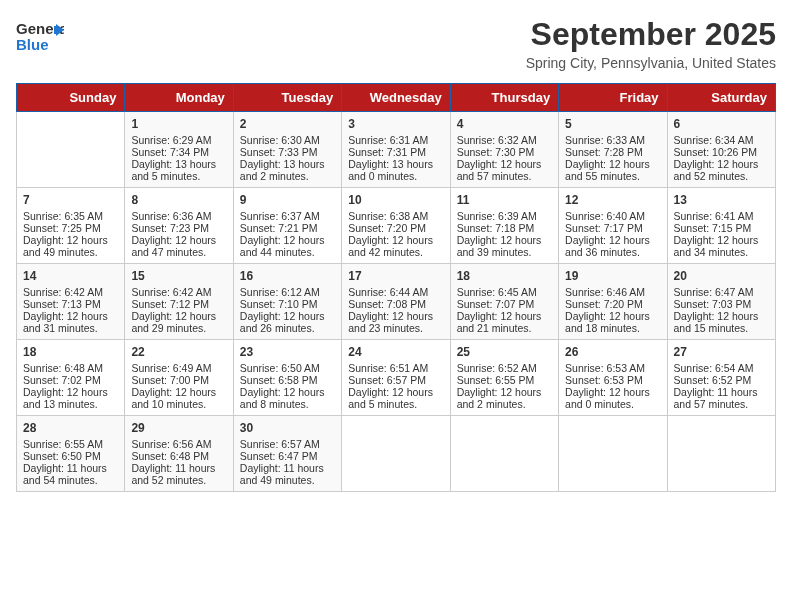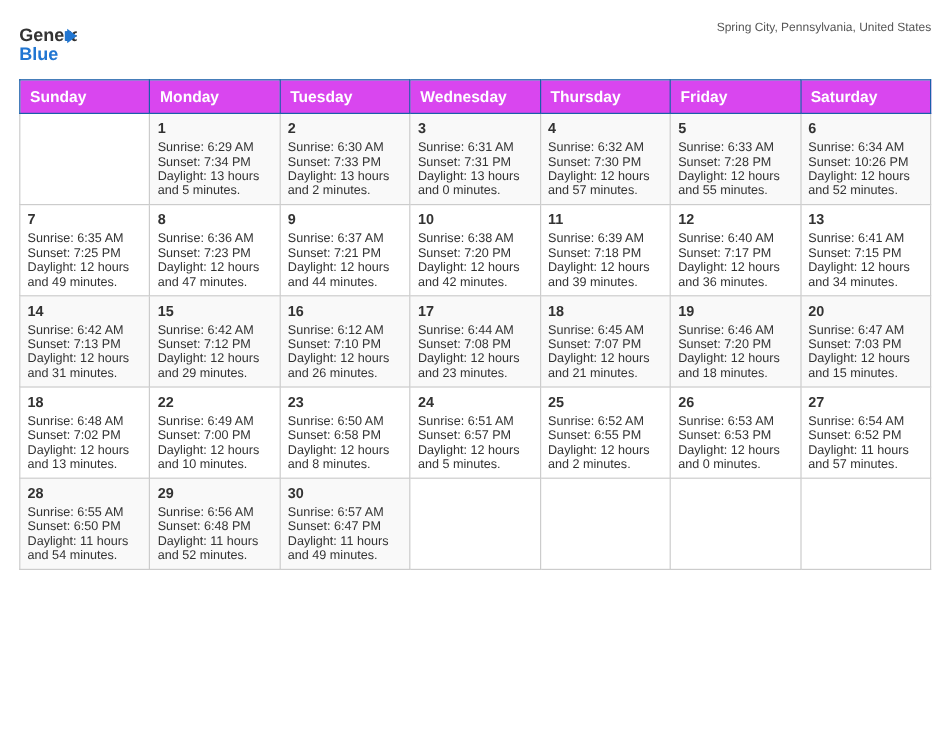--- a/index.html
+++ b/index.html
@@ -23,33 +23,33 @@
     }
     .title-area {
       text-align: right;
     }
     .month-title {
       font-size: 32px;
       font-weight: bold;
       color: #333;
     }
     .location {
-      font-size: 10px;
+      font-size: 14px;
       color: #555;
       margin-top: 2px;
     }
     .calendar {
       width: 100%;
       border-collapse: collapse;
       border: 1px solid #ccc;
     }
     .calendar th {
-      background-color: #d946ef;
+      background-color: #b91c1c;
       color: #fff;
-      text-align: left;
+      text-align: right;
       padding: 6px 8px;
       font-size: 13px;
       border: 1px solid #1a5faa;
     }
     .calendar td {
       vertical-align: top;
       padding: 5px 6px;
       border: 1px solid #ccc;
       font-size: 10.5px;
       color: #333;
@@ -84,20 +84,21 @@
     <div class="logo-wrap">
       <svg width="48" height="38" viewBox="0 0 48 38">
         <text x="0" y="18" font-size="15" font-weight="bold" fill="#333" font-family="Arial">General</text>
         <text x="0" y="34" font-size="15" font-weight="bold" fill="#2176d2" font-family="Arial">Blue</text>
         <polygon points="40,8 48,14 40,20" fill="#2176d2"></polygon>
         <rect x="38" y="10" width="3" height="8" fill="#2176d2"></rect>
       </svg>
     </div>
   </div>
   <div class="title-area">
+    <div class="month-title">September 2025</div>
     <div class="location">Spring City, Pennsylvania, United States</div>
   </div>
 </div>
 
 <table class="calendar">
   <thead>
     <tr id="header-row">
         <th>Sunday</th>
         <th>Monday</th>
         <th>Tuesday</th>

